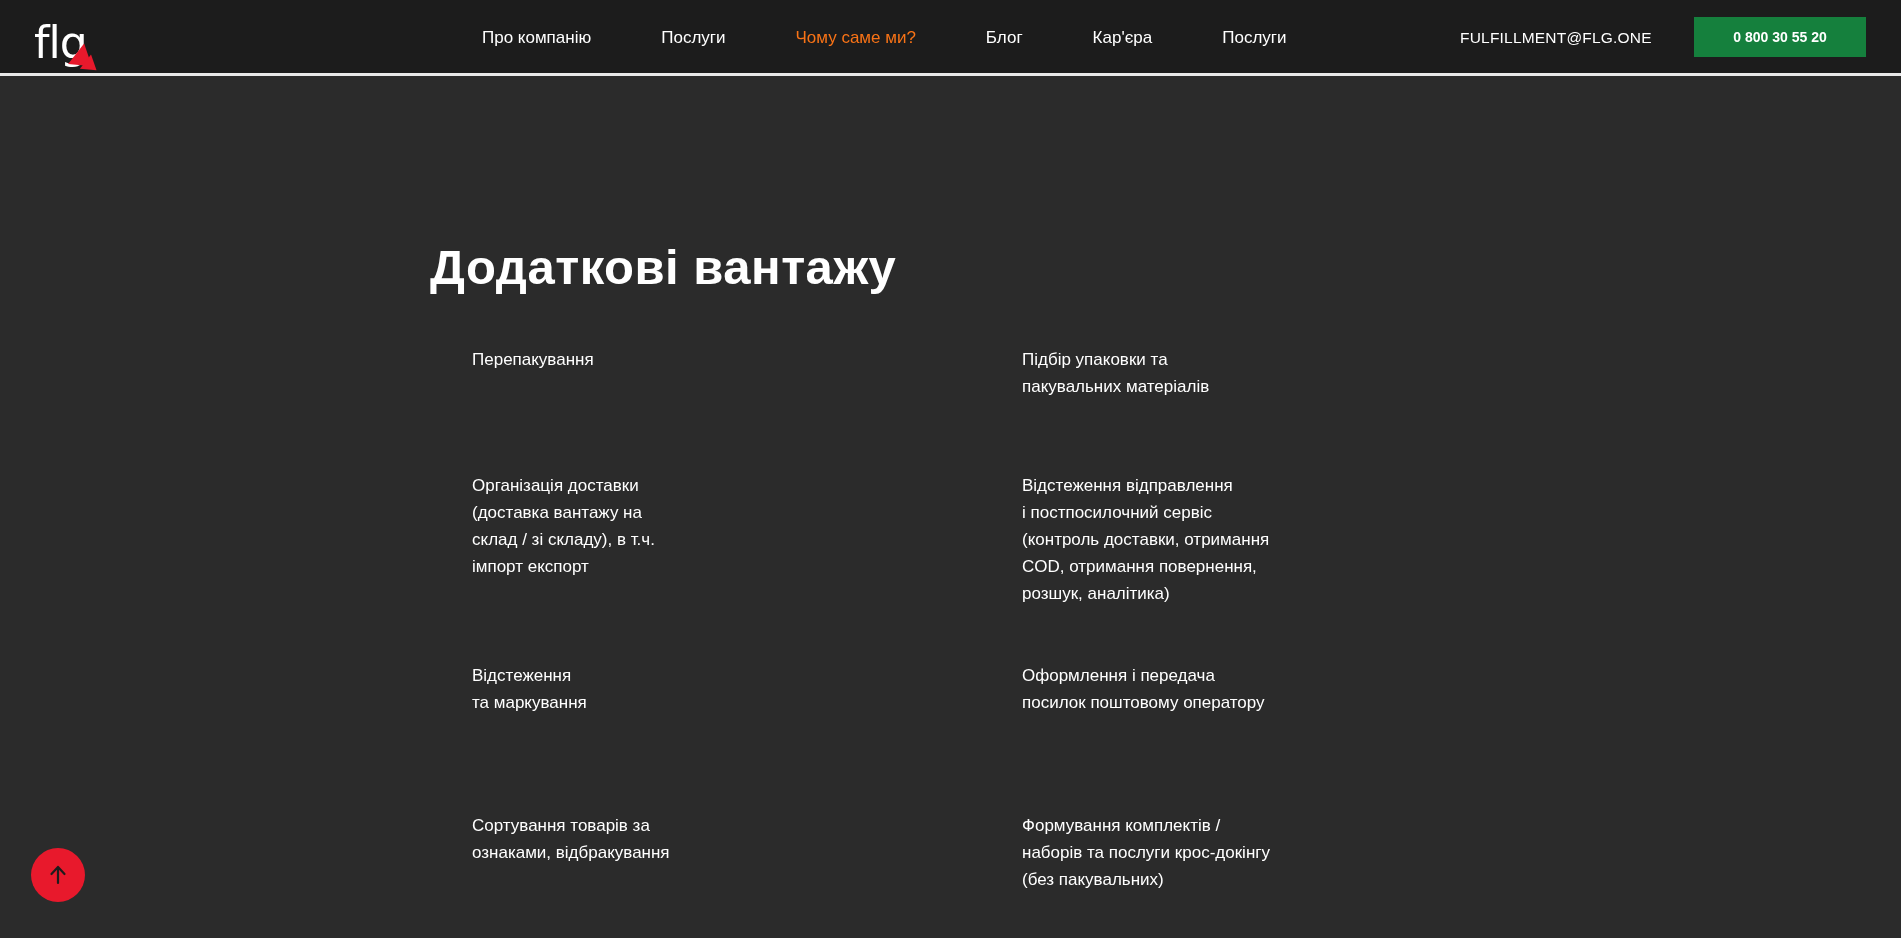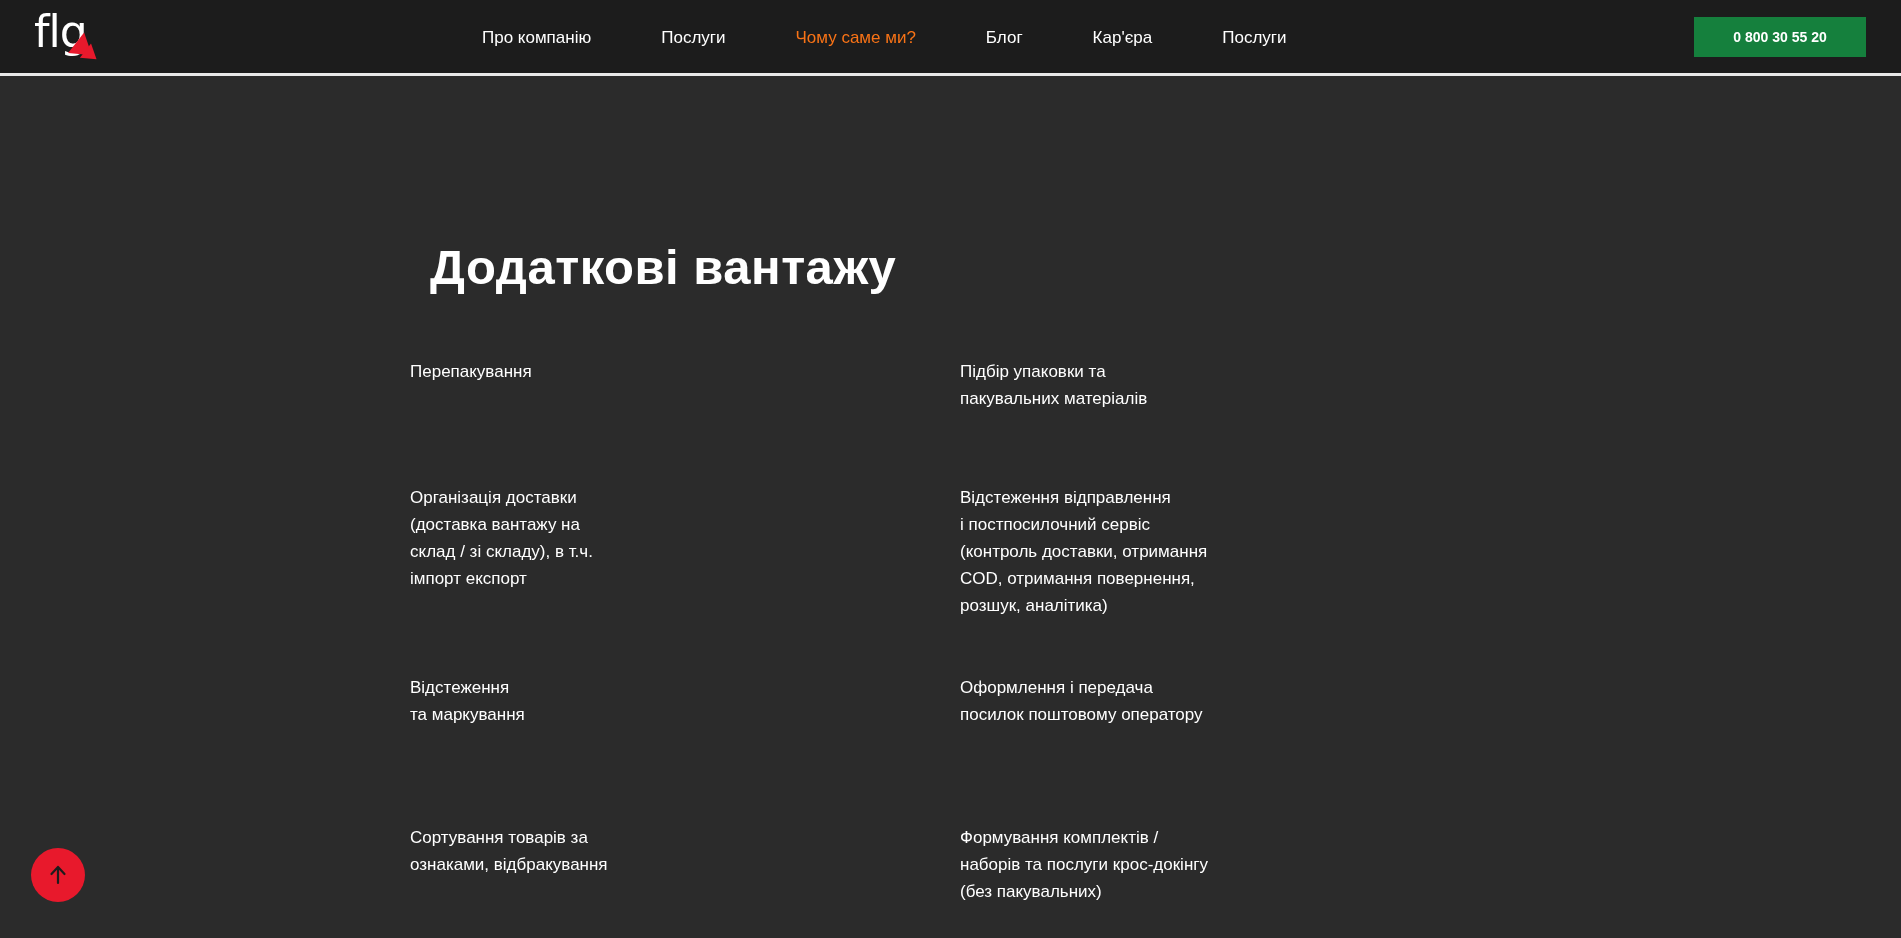--- a/index.html
+++ b/index.html
@@ -17,21 +17,21 @@
   .header {
     position: relative;
     height: 76px;
     background: #1c1c1c;
     display: flex;
     align-items: center;
     border-bottom: 3px solid #e8e8e8;
   }
   .logo {
     position: absolute;
-    left: 34px; top: 6px;
+    left: 34px; top: 17px;
     width: 76px; height: 70px;
   }
   .logo .word {
     color: #ffffff;
     font-family: "DejaVu Sans", sans-serif;
     font-size: 44px;
     font-weight: 400;
     letter-spacing: -1px;
     line-height: 52px;
   }
@@ -146,26 +146,27 @@
     align-items: flex-start;
   }
   .bullet {
     width: 17px; height: 17px;
     border-radius: 50%;
     background: #e8192c;
     flex: 0 0 17px;
     margin-top: 4px;
   }
   .service-text {
+    margin-left: 62px;
     color: #ffffff;
     font-size: 17px;
     line-height: 27px;
     white-space: pre-line;
     position: absolute;
-    left: 0; top: 12px;
+    left: 0; top: 0;
     width: 400px;
   }
   .service-inner { position: relative; width: 460px; }
 
   .scroll-top {
     position: absolute;
     left: 31px; bottom: 36px;
     width: 54px; height: 54px;
     border-radius: 50%;
     background: #e8192c;
@@ -188,20 +189,21 @@
 
   <nav class="nav">
     <div class="nav-item">Про компанію</div>
     <div class="nav-item">Послуги</div>
     <div class="nav-item dim">Чому саме ми?</div>
     <div class="nav-item">Блог</div>
     <div class="nav-item">Кар'єра</div>
     <div class="nav-item">Послуги</div>
   </nav>
 
+  <div class="mail-link">FULFILLMENT@FLG.ONE</div>
   <button class="phone-btn">0 800 30 55 20</button>
 </div>
 
 <div class="main">
 
 
   <h1 class="page-title">Додаткові вантажу</h1>
 
   <div class="services">
 

